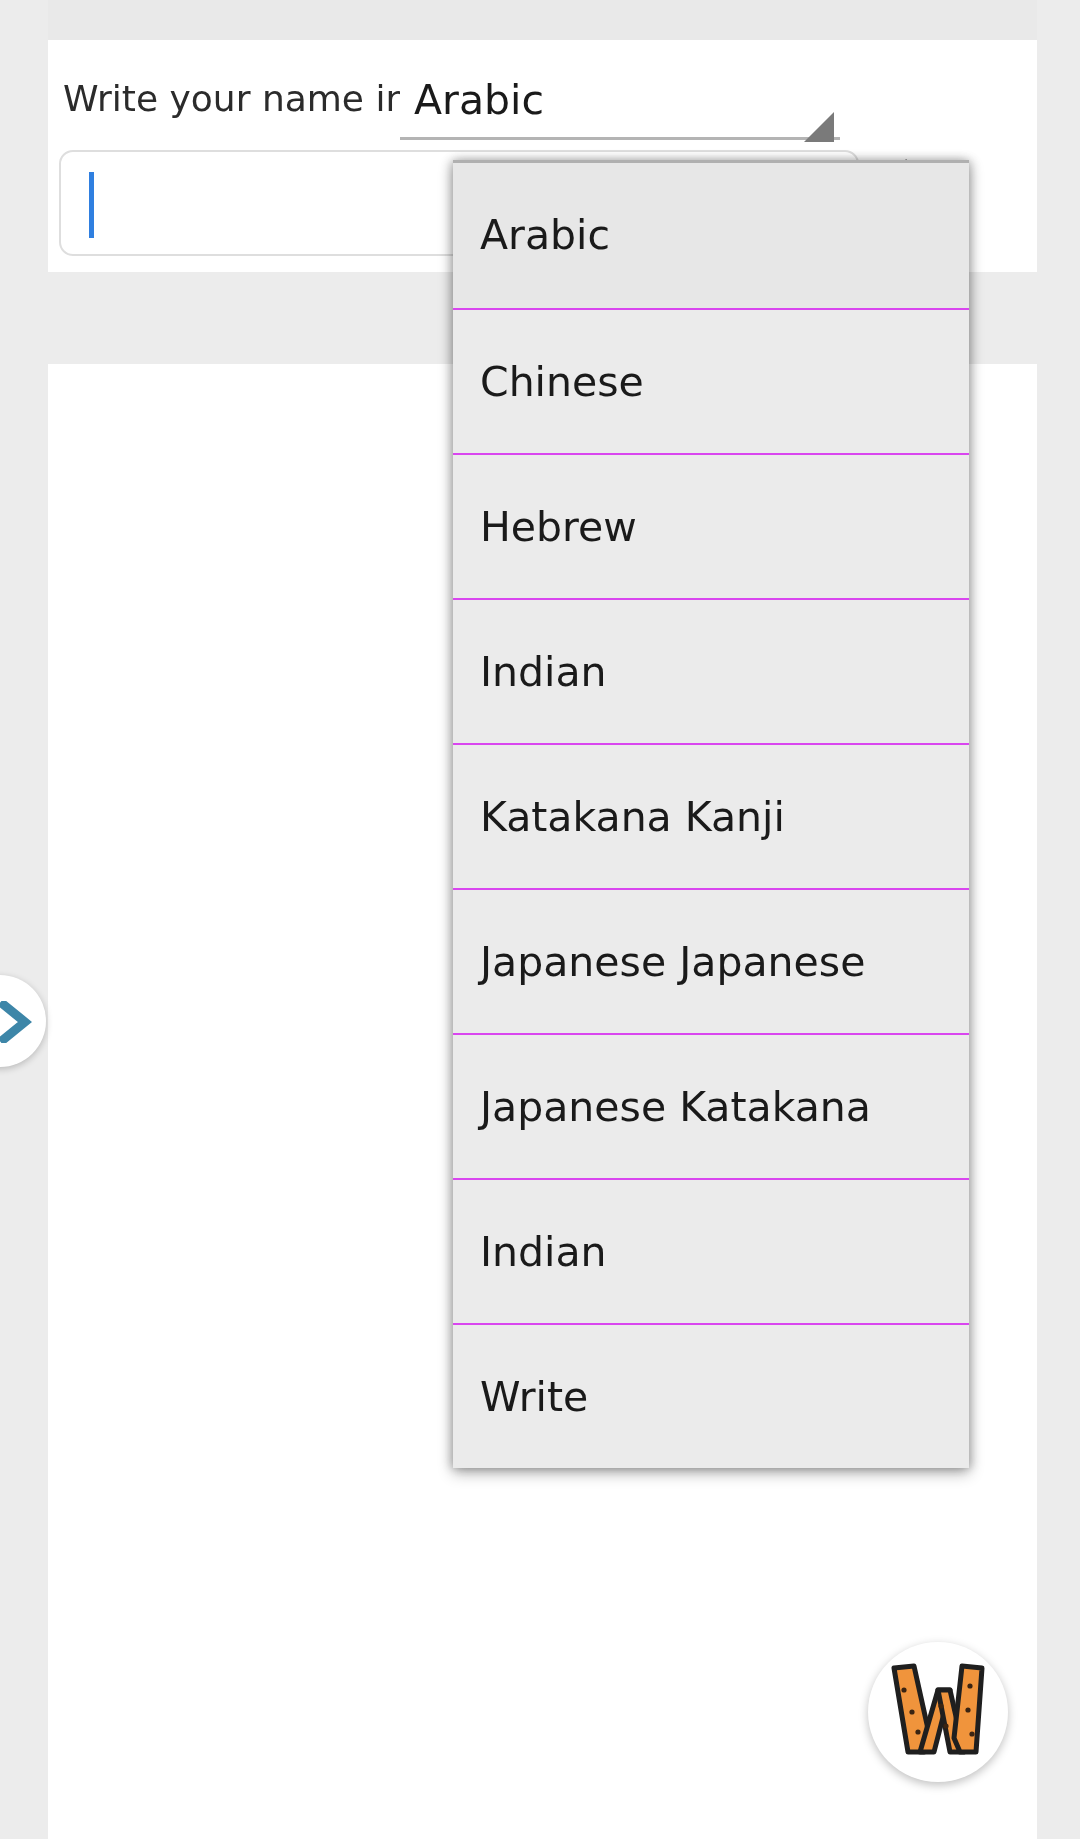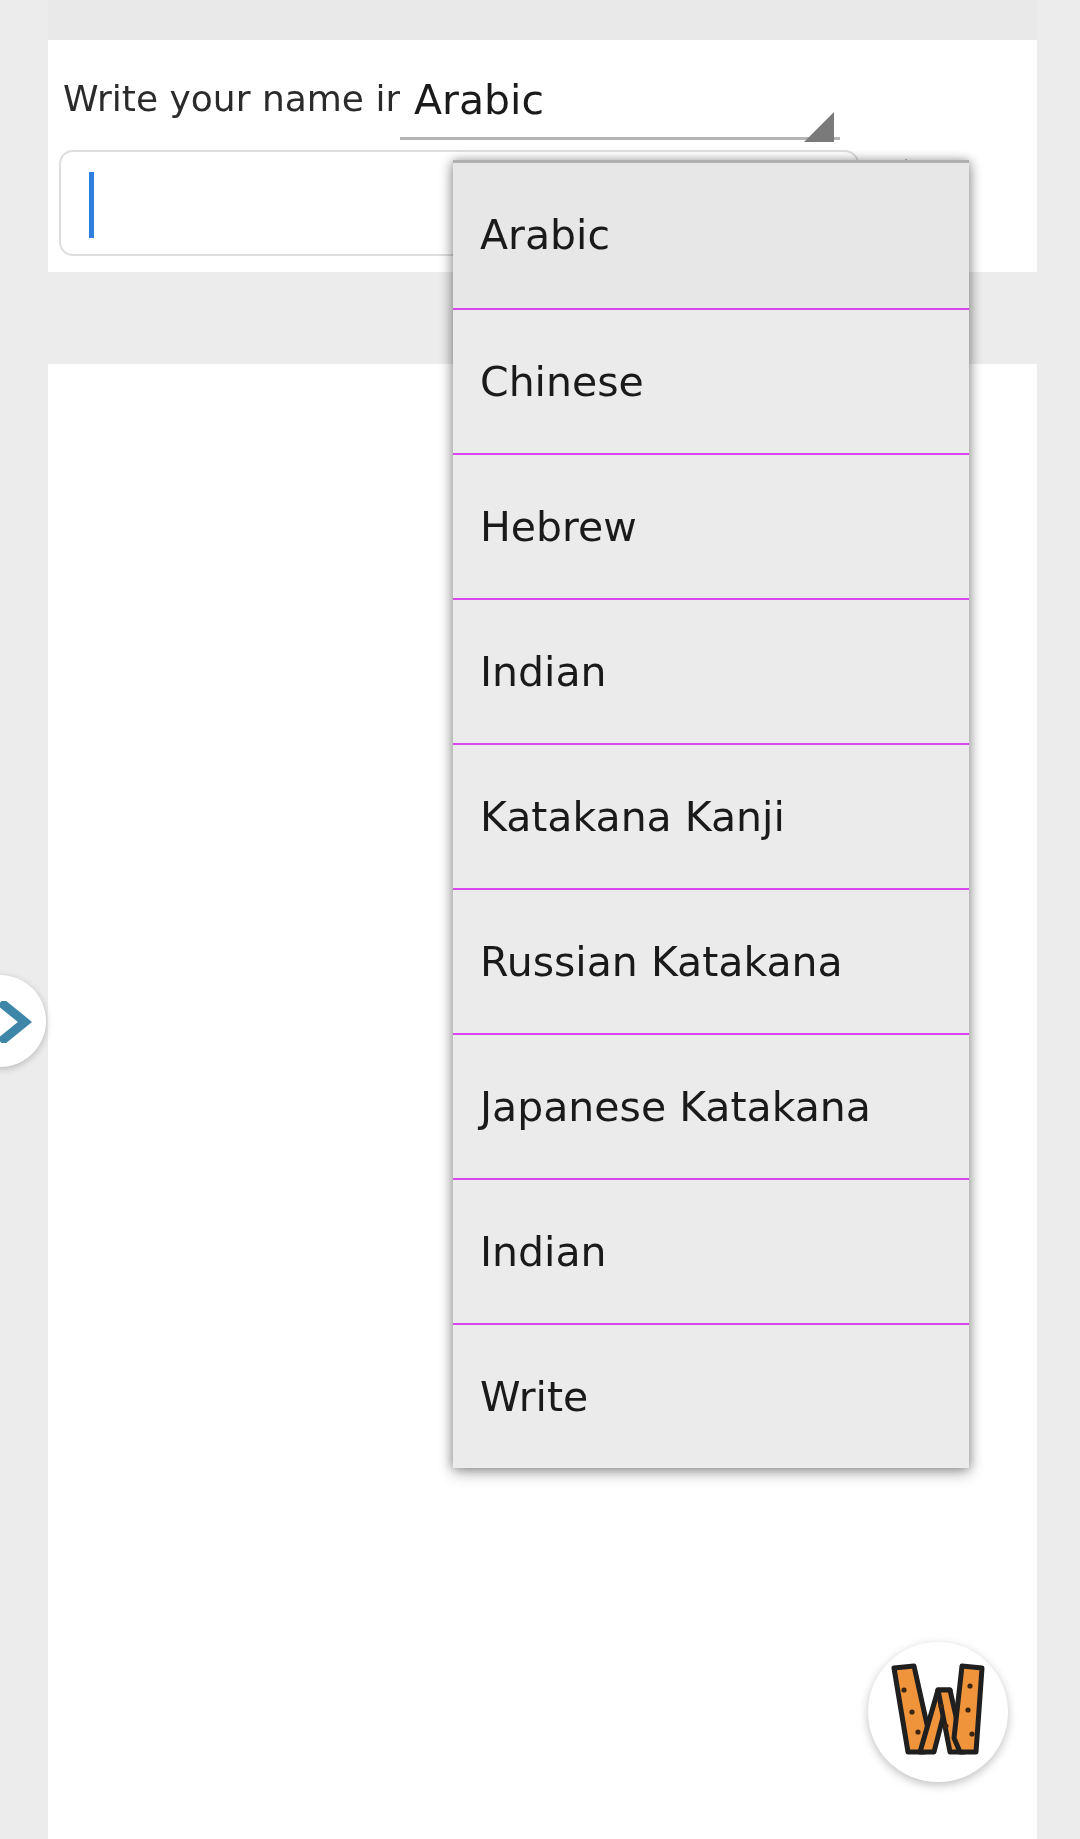--- a/index.html
+++ b/index.html
@@ -260,21 +260,21 @@
     </svg>
   </span>
 </div>
 
 <div class="dropdown">
   <div class="dd-item">Arabic</div>
   <div class="dd-item">Chinese</div>
   <div class="dd-item">Hebrew</div>
   <div class="dd-item">Indian</div>
   <div class="dd-item">Katakana Kanji</div>
-  <div class="dd-item">Russian Katakana</div>
+  <div class="dd-item">Japanese Japanese</div>
   <div class="dd-item">Japanese Katakana</div>
   <div class="dd-item">Indian</div>
   <div class="dd-item">Write</div>
 </div>
 
 <div class="w-badge">
   <span>
     <svg width="108" height="104" viewBox="0 0 108 104">
       <polygon points="10,8 30,6 46,78 40,92 24,92" fill="#f0943c" stroke="#1f1f1f" stroke-width="5" stroke-linejoin="round"></polygon>
       <polygon points="54,30 66,30 50,92 36,92" fill="#f0943c" stroke="#1f1f1f" stroke-width="5" stroke-linejoin="round"></polygon>

